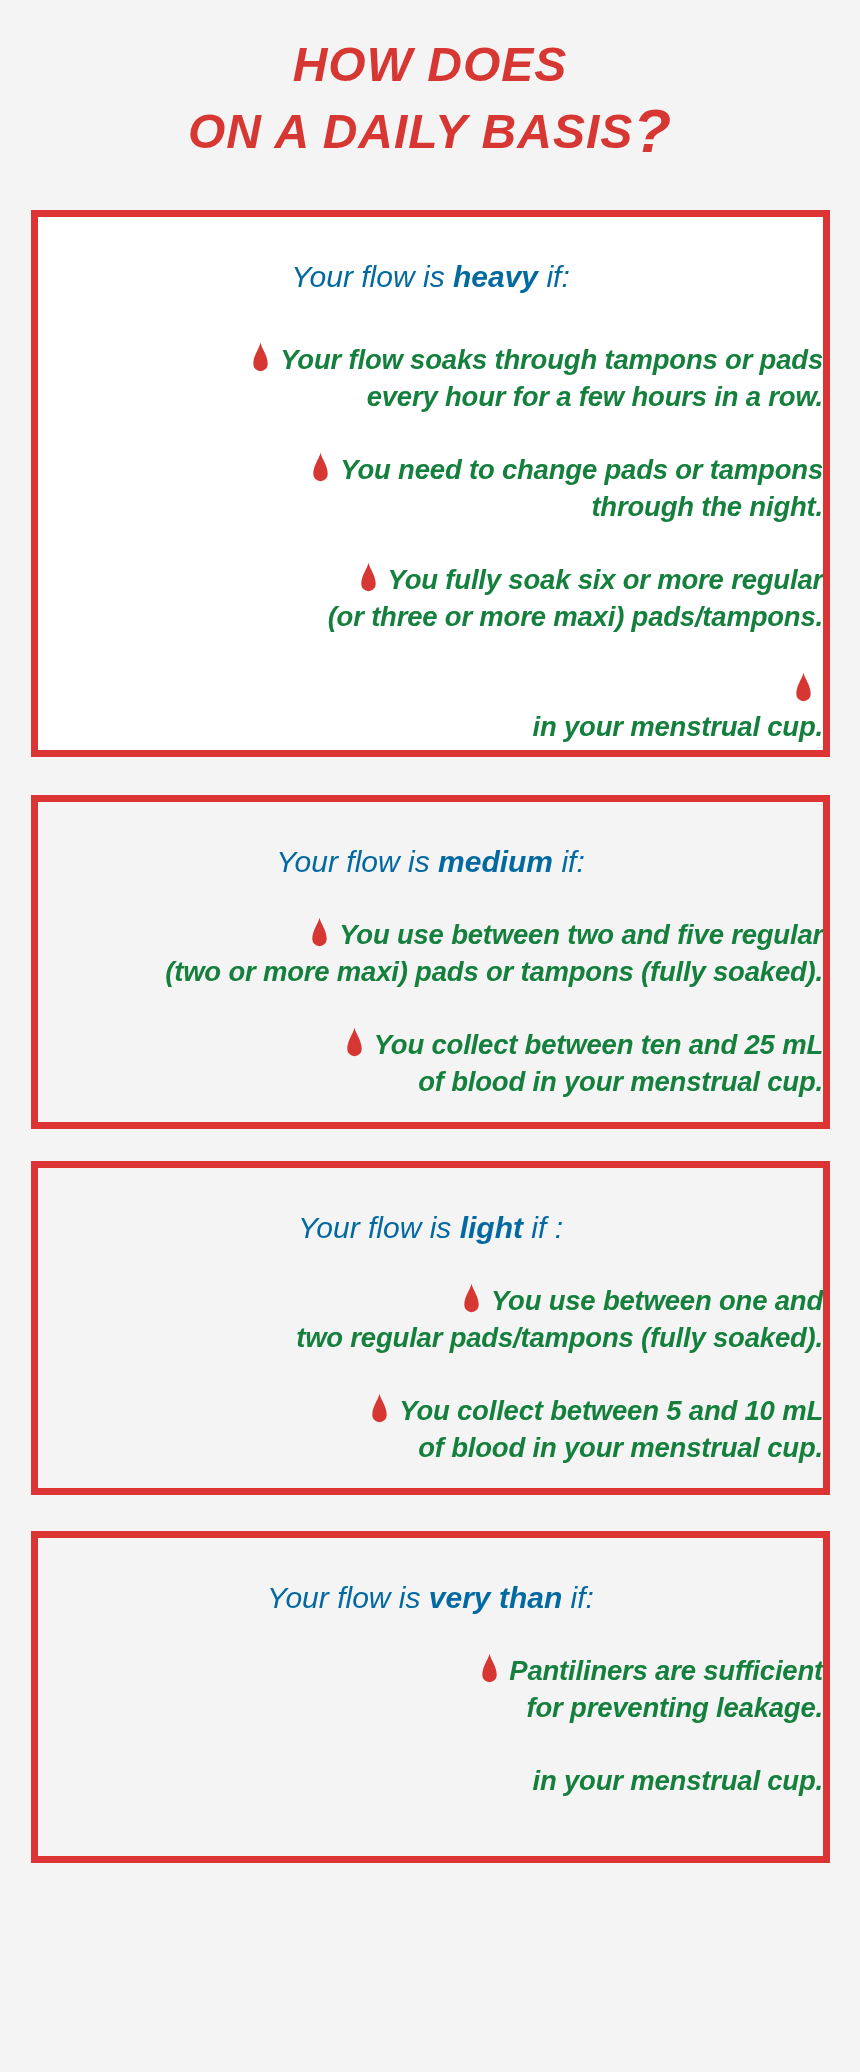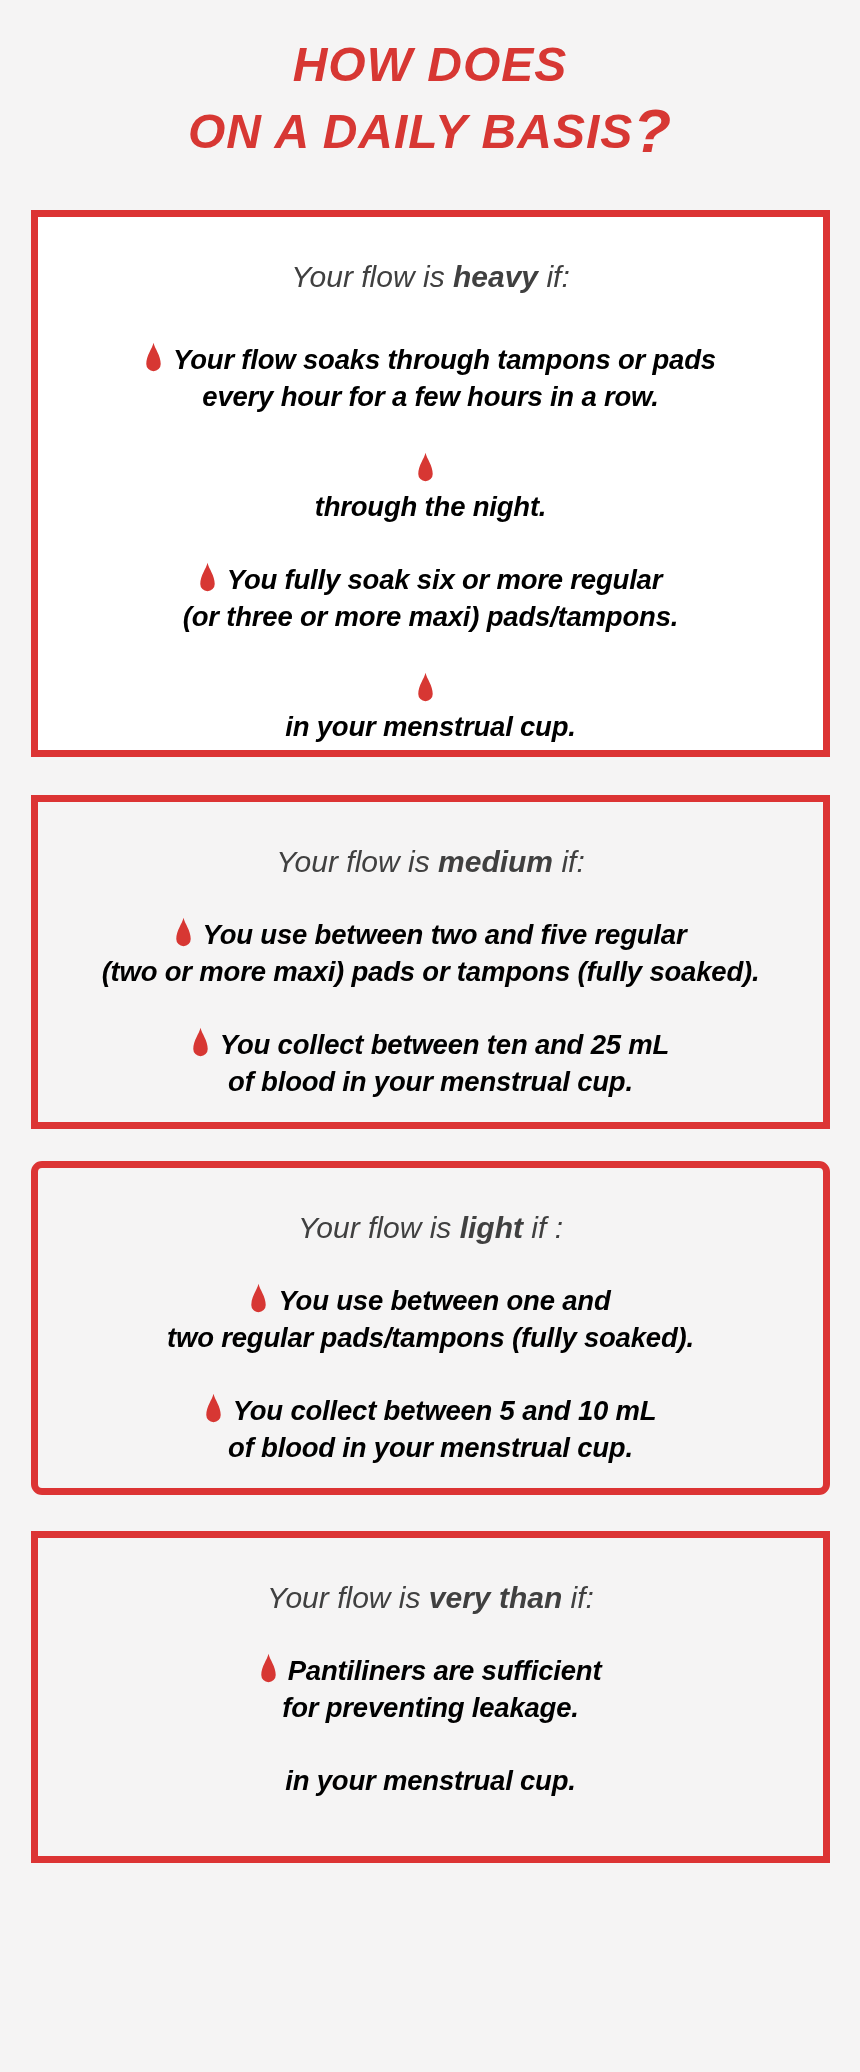--- a/index.html
+++ b/index.html
@@ -29,37 +29,37 @@
   .flow-box {
     margin-left:31px;
     width:799px;
     border:7px solid #dc3434;
     text-align:center;
     padding-top:40px;
     overflow:hidden;
   }
   .box-heavy      { margin-top:45px; height:547px; background:#ffffff; }
   .box-medium     { margin-top:38px; height:334px; background:#f5f4f4; }
-  .box-light      { margin-top:32px; height:334px; background:#f5f4f4;border-radius:11px; }
+  .box-light      { margin-top:32px; height:334px; background:#f5f4f4; }
   .box-very-light { margin-top:36px; height:332px; background:#f5f4f4; }
 
   .box-header {
-    color:#404040;
+    color:#0369a1;
     font-style:italic;
     font-size:30px;
     line-height:40px;
     margin-bottom:44px;
     white-space:nowrap;
   }
   .box-header .kw { font-weight:bold; }
   .box-medium .box-header,
   .box-light .box-header,
   .box-very-light .box-header { margin-bottom:34px; }
 
-  .bullet { margin-bottom:36px; color:#000000; font-weight:bold; font-style:italic; }
+  .bullet { margin-bottom:36px; color:#15803d; font-weight:bold; font-style:italic;text-align:right; }
   .bullet:last-child { margin-bottom:0; }
   .bullet-line {
     font-size:27.5px;
     line-height:37px;
     white-space:nowrap;
     letter-spacing:-0.2px;
   }
   .drop {
     display:inline-block;
     width:17px; height:34px;
@@ -87,21 +87,21 @@
     </div>
     <div class="bullet">
       <div class="bullet-line"><span class="drop"><svg viewBox="0 0 20 36">
               <path d="M10 0 C8.5 7 1.5 15 1.5 25 a8.5 8.5 0 0 0 17 0 C18.5 15 11.5 7 10 0 Z"></path>
             </svg></span><span>Your flow soaks through tampons or pads</span></div>
       <div class="bullet-line">every hour for a few hours in a row.</div>
     </div>
     <div class="bullet">
       <div class="bullet-line"><span class="drop"><svg viewBox="0 0 20 36">
               <path d="M10 0 C8.5 7 1.5 15 1.5 25 a8.5 8.5 0 0 0 17 0 C18.5 15 11.5 7 10 0 Z"></path>
-            </svg></span></div>
+            </svg></span><span>You need to change pads or tampons</span></div>
       <div class="bullet-line">through the night.</div>
     </div>
     <div class="bullet">
       <div class="bullet-line"><span class="drop"><svg viewBox="0 0 20 36">
               <path d="M10 0 C8.5 7 1.5 15 1.5 25 a8.5 8.5 0 0 0 17 0 C18.5 15 11.5 7 10 0 Z"></path>
             </svg></span><span>You fully soak six or more regular</span></div>
       <div class="bullet-line">(or three or more maxi) pads/tampons.</div>
     </div>
     <div class="bullet">
       <div class="bullet-line"><span class="drop"><svg viewBox="0 0 20 36">

